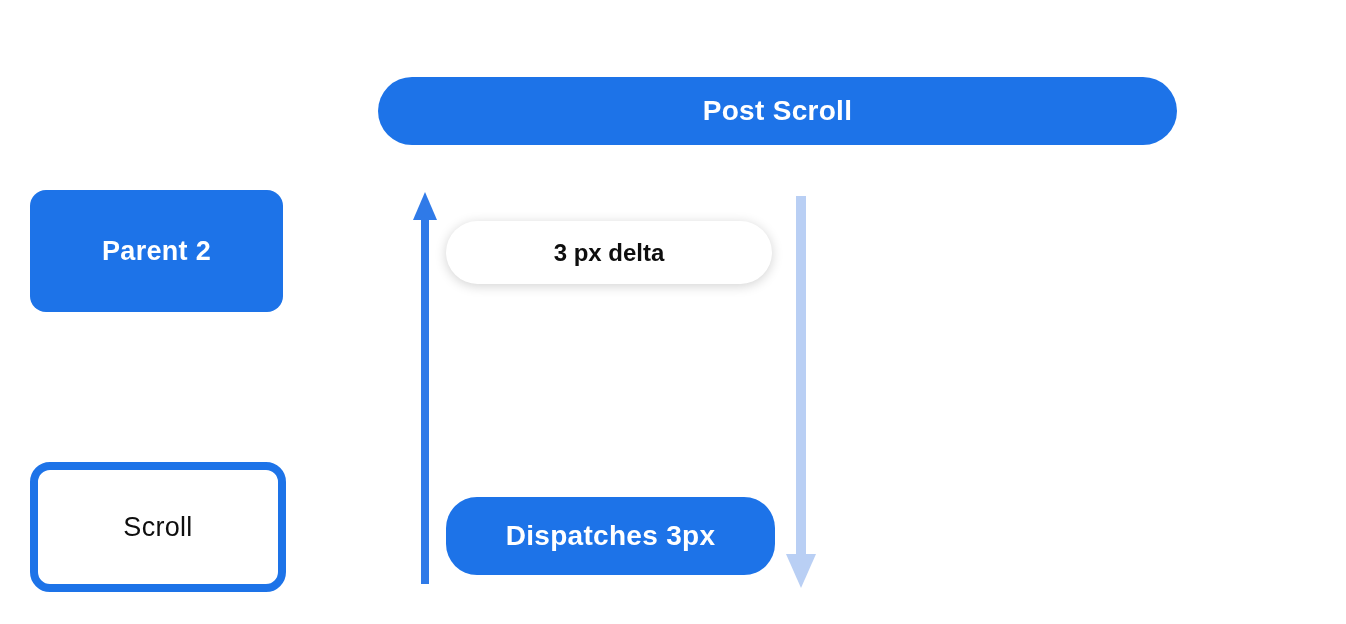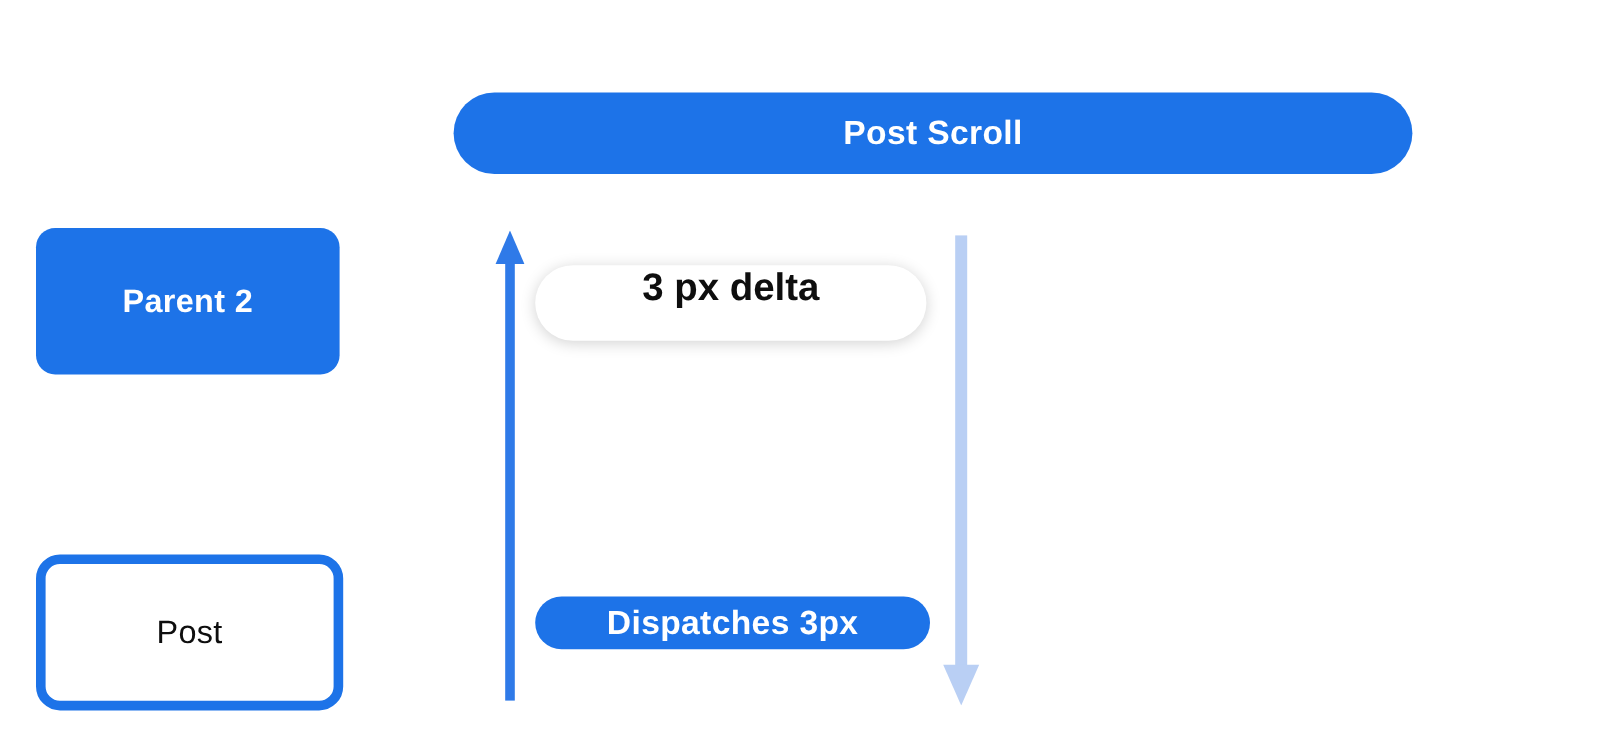--- a/index.html
+++ b/index.html
@@ -61,28 +61,28 @@
   .arrow-down { left: 785px; top: 196px; color: var(--pale-blue); }
 
   
   .delta-pill {
     position: absolute;
     left: 446px; top: 221px;
     width: 326px; height: 63px;
     background: var(--background);
     border-radius: 32px;
     box-shadow: 0 2px 12px rgba(0,0,0,0.18);
-    display: flex; justify-content: center;
+    display: flex; align-items: center; justify-content: center;
     color: var(--text-dark);
-    font-size: 32px; font-weight: bold;
+    font-size: 24px; font-weight: bold;
   }
   .dispatch-pill {
     position: absolute;
     left: 446px; top: 497px;
-    width: 329px; height: 44px;
+    width: 329px; height: 78px;
     background: var(--primary-blue);
     border-radius: 31px;
     display: flex; align-items: center; justify-content: center;
     color: var(--text-light);
     font-size: 28px; font-weight: bold;
     letter-spacing: 0.3px;
   }
 </style>
 </head>
 <body>
@@ -92,21 +92,21 @@
   <div class="title-pill">
     <span>Post Scroll</span>
   </div>
 
   <div class="tree-box parent-2">
     <span>Parent 2</span>
   </div>
 
 
   <div class="tree-box outlined">
-    <span>Post</span>
+    <span>Scroll</span>
   </div>
 
   <svg class="arrow arrow-up" width="26" height="392" viewBox="0 0 26 392" aria-hidden="true">
     <polygon points="13,0 25,28 1,28" fill="currentColor"></polygon>
     <rect x="9" y="26" width="8" height="366" fill="currentColor"></rect>
   </svg>
 
   <svg class="arrow arrow-down" width="32" height="392" viewBox="0 0 32 392" aria-hidden="true">
     <rect x="11" y="0" width="10" height="360" fill="currentColor"></rect>
     <polygon points="16,392 1,358 31,358" fill="currentColor"></polygon>

